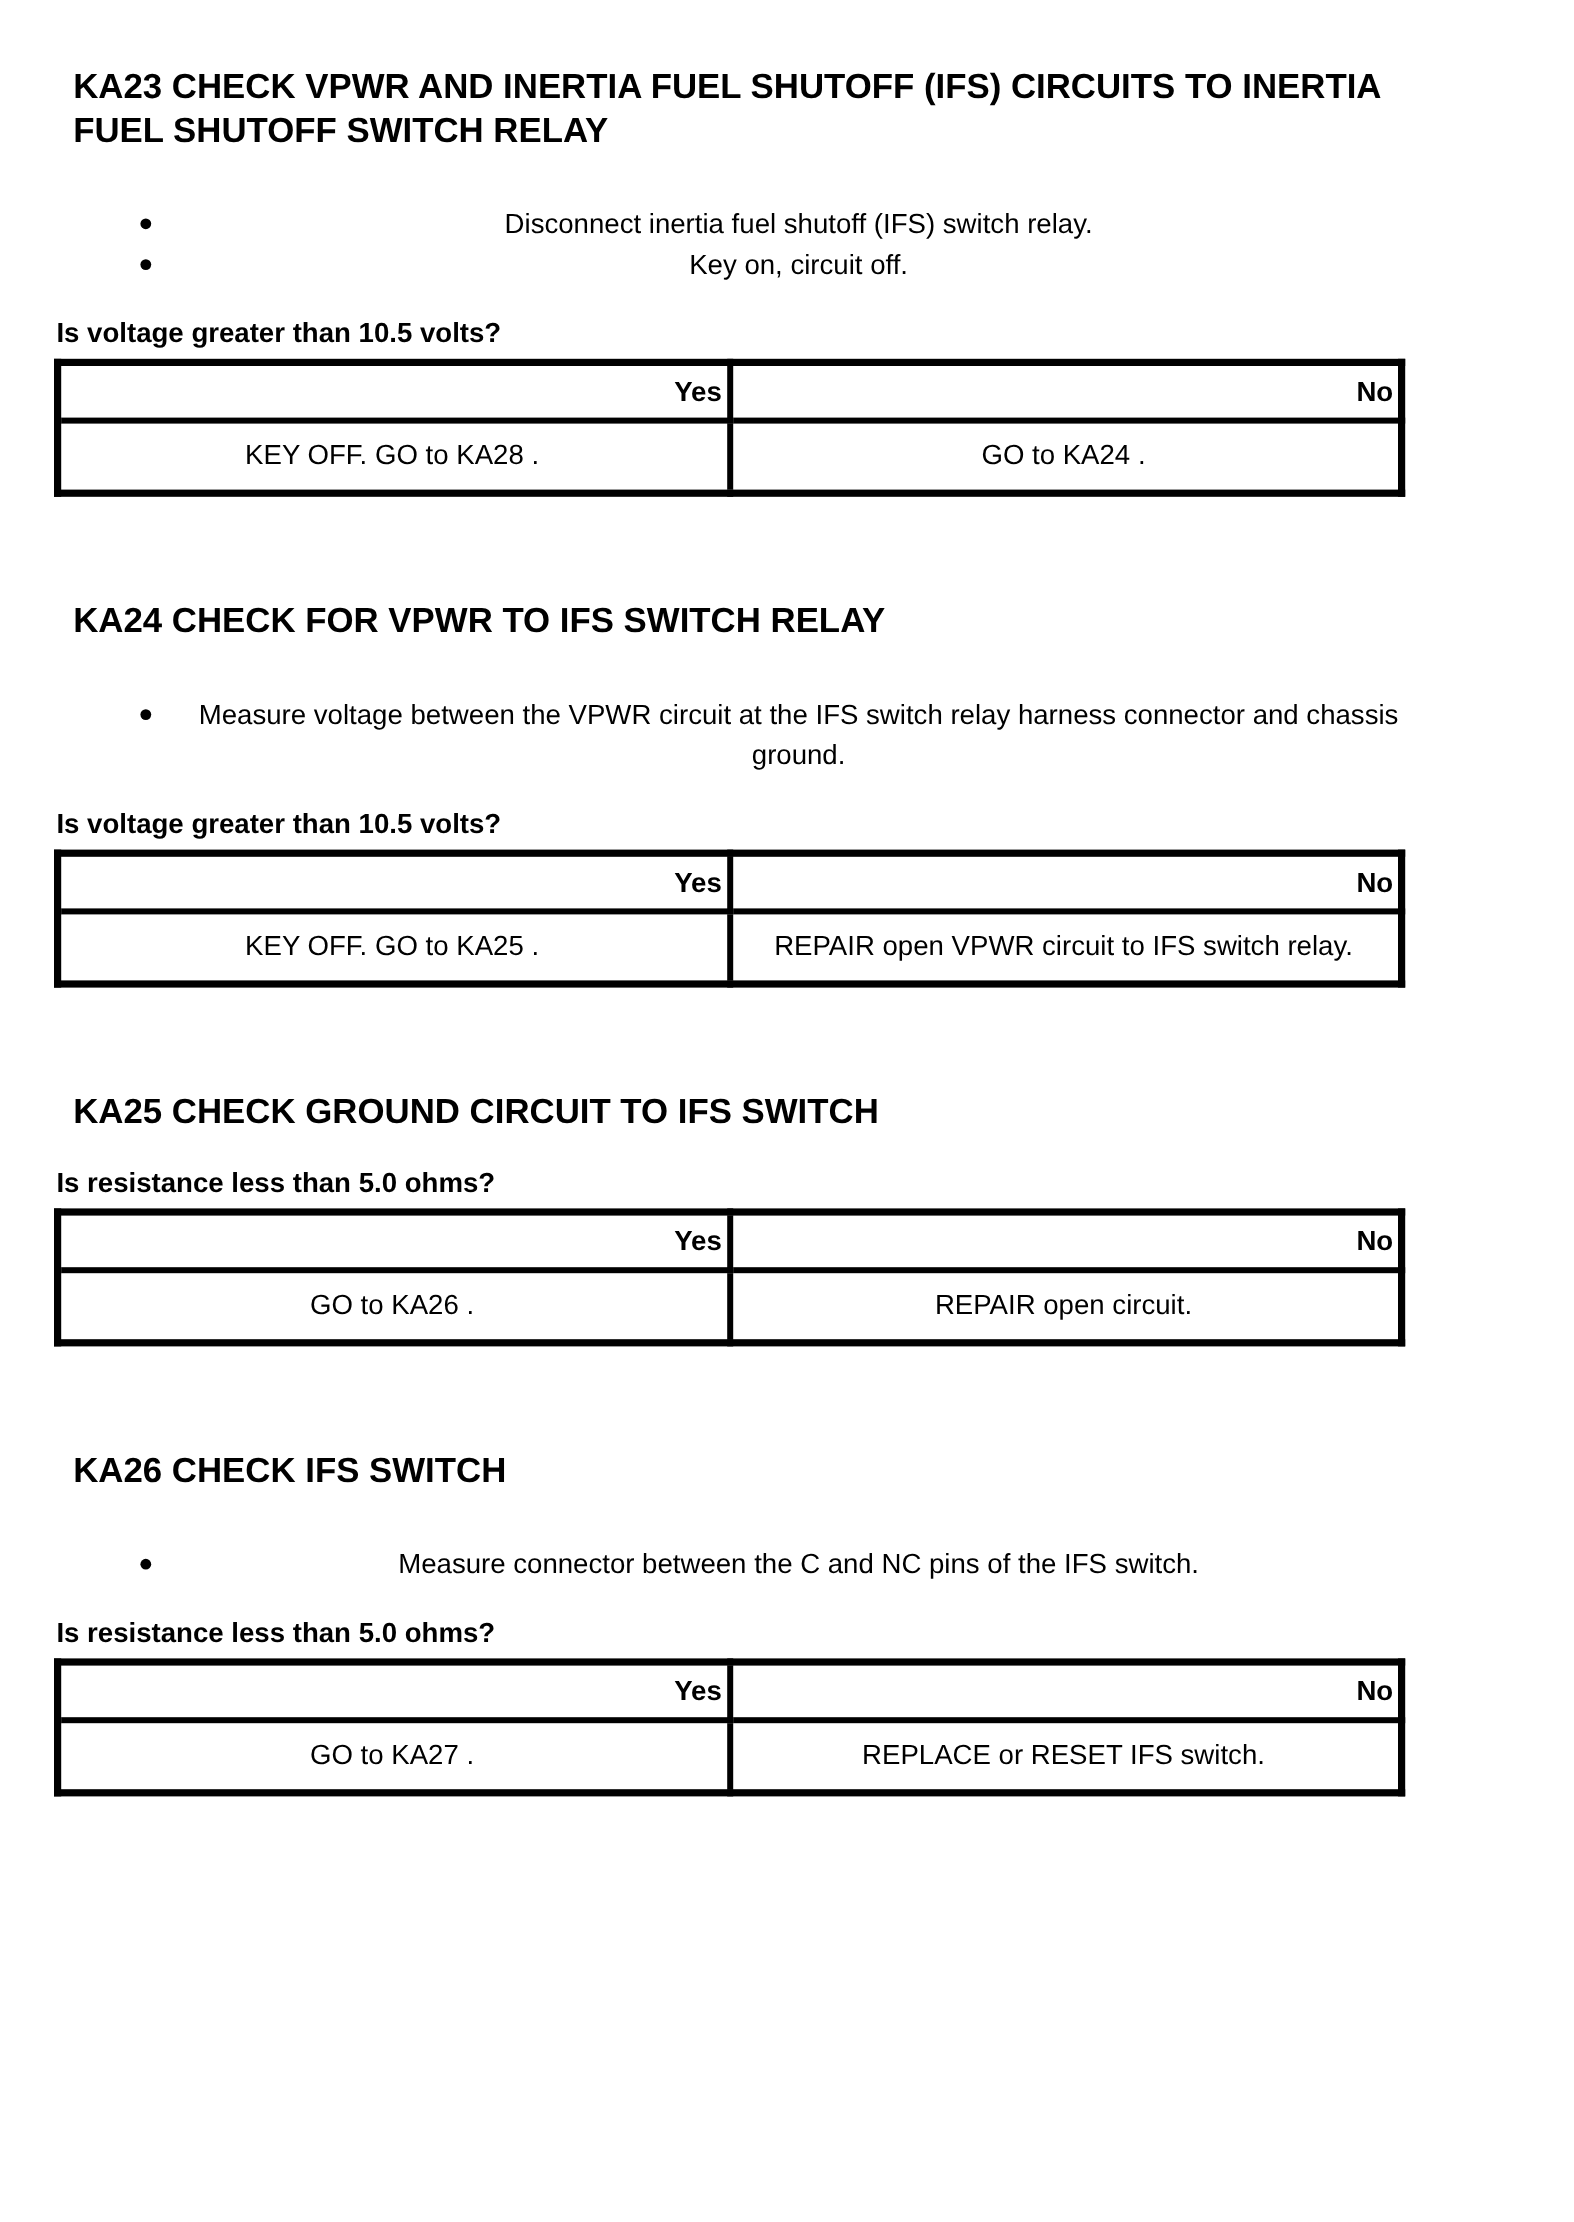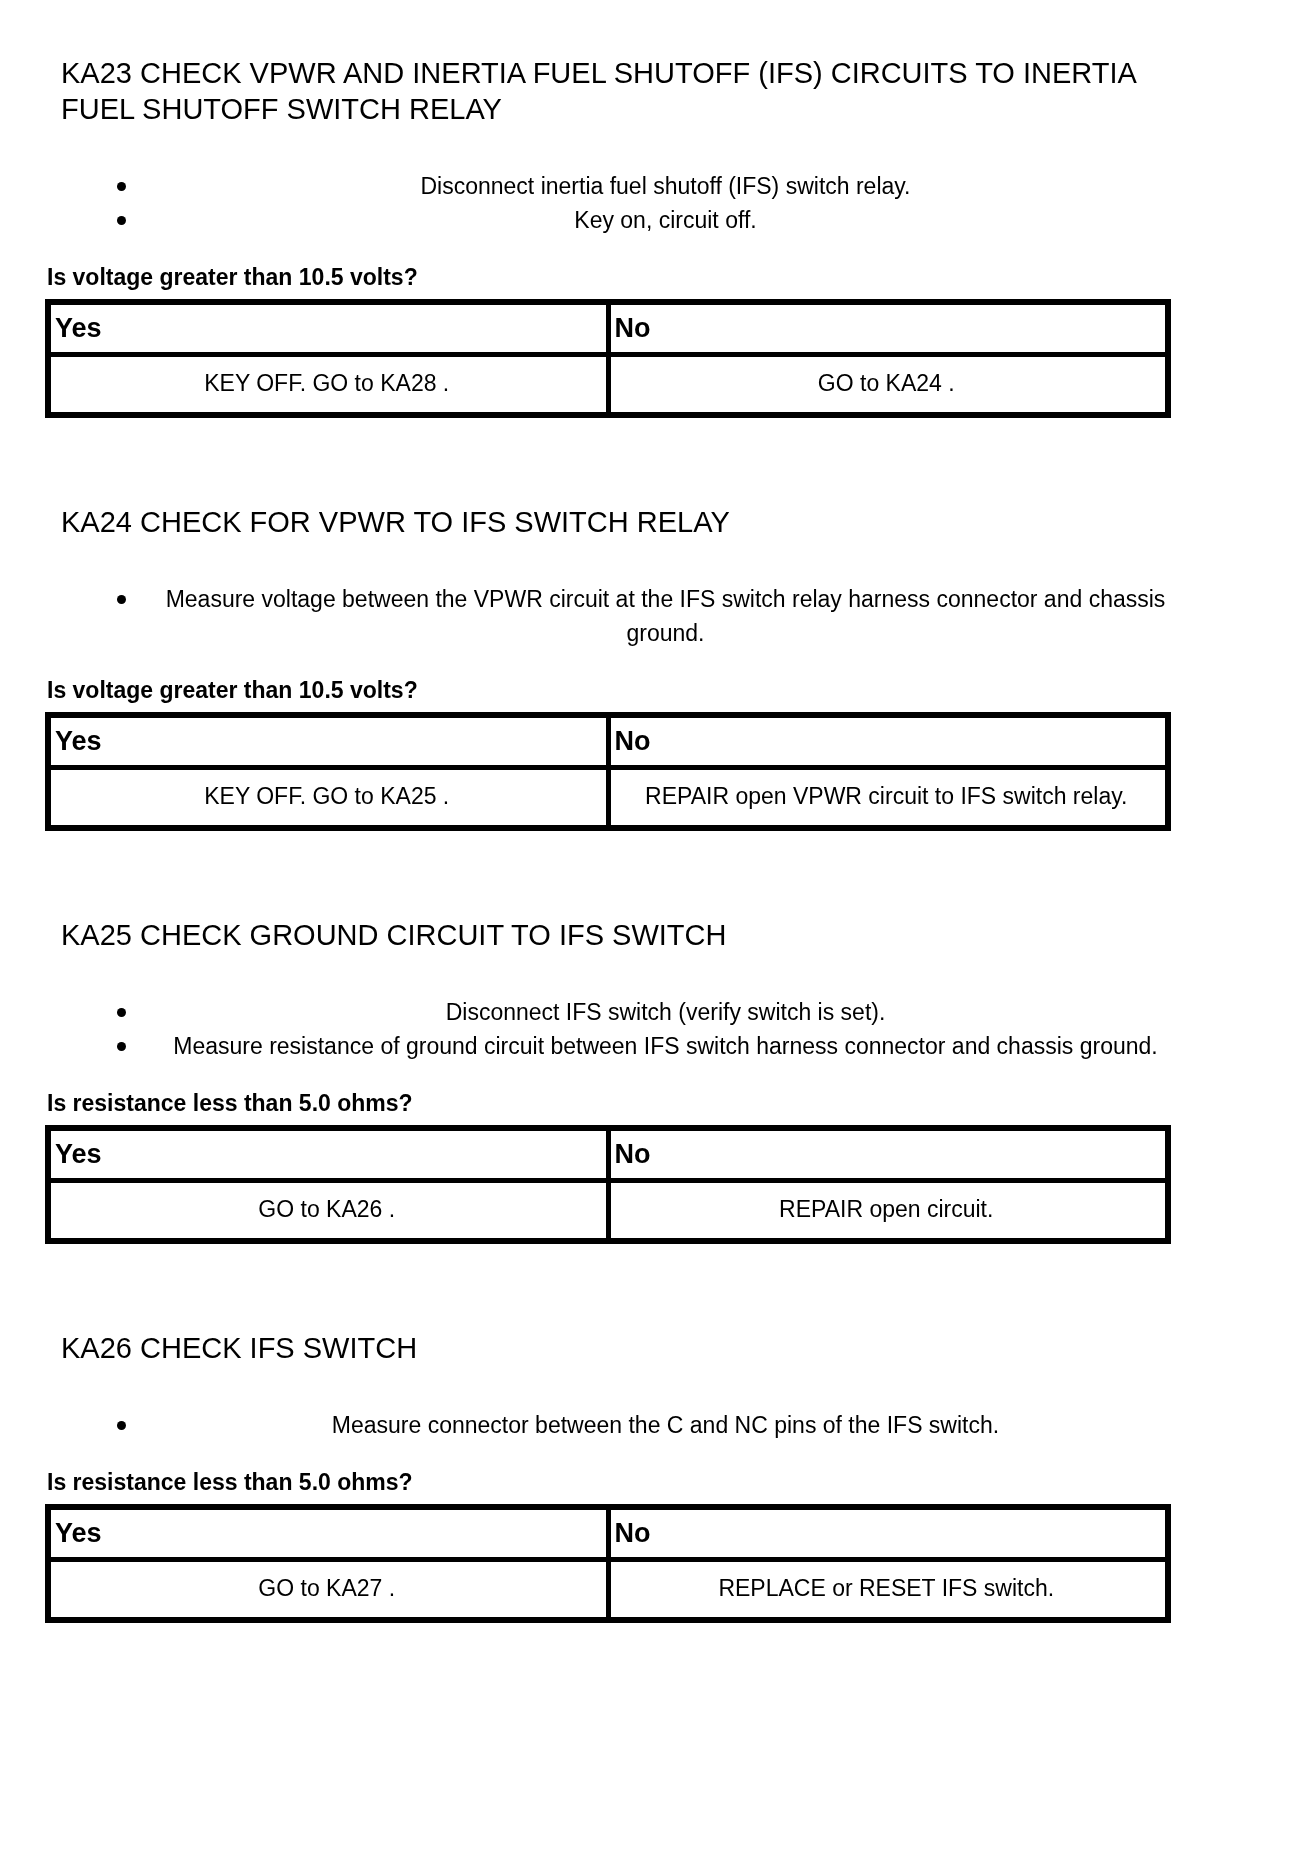--- a/index.html
+++ b/index.html
@@ -12,21 +12,21 @@
     overflow: hidden;
   }
   .page {
     padding: 55px 0 0 45px;
     width: 1126px;
   }
   .proc { margin-bottom: 86px; }
   .proc-title {
     font-size: 29px;
     line-height: 36px;
-    font-weight: normal;
+    font-weight: bold;
     margin: 0 0 0 16px;
     width: 1150px;
   }
   .steps {
     list-style: none;
     margin: 42px 0 0 0;
     padding: 0;
   }
   .step {
     position: relative;
@@ -53,23 +53,23 @@
   }
   table.decision {
     border-collapse: collapse;
     width: 1126px;
     table-layout: fixed;
     border: 6px solid #000000;
   }
   .decision th, .decision td { border: 5px solid #000000; }
   .decision th {
     width: 50%;
-    font-size: 27px;
+    font-size: 23px;
     font-weight: bold;
-    text-align: left;
+    text-align: right;
     padding: 8px 4px;
   }
   .decision td {
     font-size: 23px;
     text-align: center;
     padding: 11px 8px 13px 5px;
     line-height: 31px;
     vertical-align: middle;
   }
 </style>
@@ -118,24 +118,20 @@
         <tr>
           <td>KEY OFF. GO to KA25 .</td>
           <td>REPAIR open VPWR circuit to IFS switch relay.</td>
         </tr>
       </tbody>
     </table>
   </section>
 
   <section class="proc">
     <h2 class="proc-title">KA25 CHECK GROUND CIRCUIT TO IFS SWITCH</h2>
-    <ul class="steps">
-      <li class="step">Disconnect IFS switch (verify switch is set).</li>
-      <li class="step">Measure resistance of ground circuit between IFS switch harness connector and chassis ground.</li>
-    </ul>
     <p class="question">Is resistance less than 5.0 ohms?</p>
     <table class="decision">
       <thead>
         <tr>
           <th>Yes</th>
           <th>No</th>
         </tr>
       </thead>
       <tbody>
         <tr>

